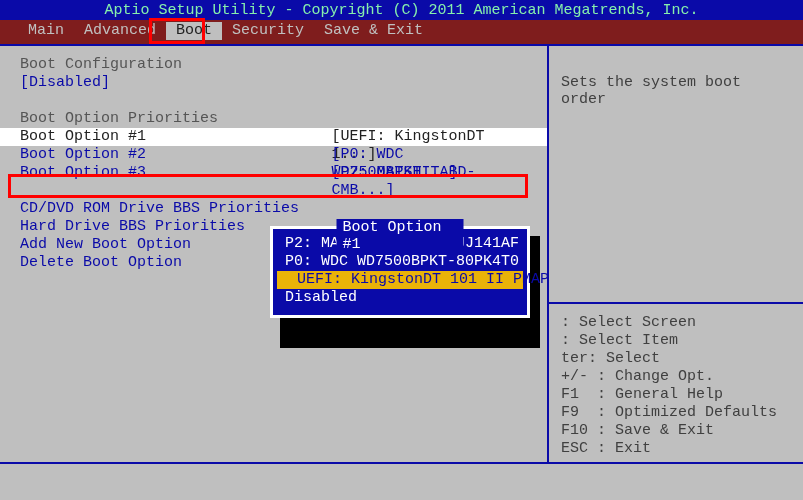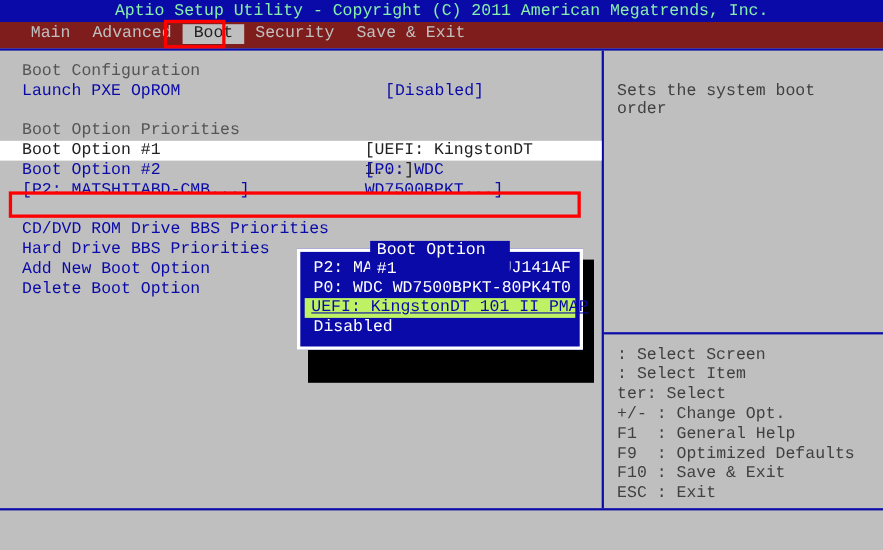--- a/index.html
+++ b/index.html
@@ -117,27 +117,26 @@
     background: #0a0aa8;
     padding: 0 6px;
     color: #fff;
   }
   .popup-item {
     height: 18px;
     line-height: 18px;
     white-space: nowrap;
   }
   .popup-item.sel {
-    background: #bef264;
+    background: #eab308;
     color: #0a0aa8;
     margin-left: -8px;
-    padding-left: 6px;
+    padding-left: 20px;
     margin-right: -8px;
     padding-right: 8px;
-    text-decoration: underline;
   }
   .right-divider {
     position: absolute;
     left: 0;
     right: 0;
     top: 256px;
     border-top: 2px solid #0a0aa8;
   }
   .help-line {
     height: 18px;
@@ -164,37 +163,37 @@
   <span class="menu-item">Save &amp; Exit</span>
 </div>
 <div class="red-box-menu"></div>
 
 <div class="main-area">
   <div class="left-panel">
     <div class="row gray-text">
       <span>Boot Configuration</span>
     </div>
     <div class="row blue-text">
-      <span class="label">Launch PXE OpROM</span>
       <span class="value">[Disabled]</span>
     </div>
     <div class="section-gap"></div>
     <div class="row gray-text">
       <span>Boot Option Priorities</span>
     </div>
 
     <div class="row highlight-row">
       <span class="label">Boot Option #1</span>
       <span class="value">[UEFI: KingstonDT 1...]</span>
     </div>
     <div class="row blue-text">
       <span class="label">Boot Option #2</span>
       <span class="value">[P0: WDC WD7500BPKT...]</span>
     </div>
     <div class="row blue-text">
+      <span class="label">Boot Option #3</span>
       <span class="value">[P2: MATSHITABD-CMB...]</span>
     </div>
     <div class="section-gap"></div>
     <div class="row blue-text">
       <span>CD/DVD ROM Drive BBS Priorities</span>
     </div>
     <div class="row blue-text">
       <span>Hard Drive BBS Priorities</span>
     </div>
     <div class="row blue-text">

